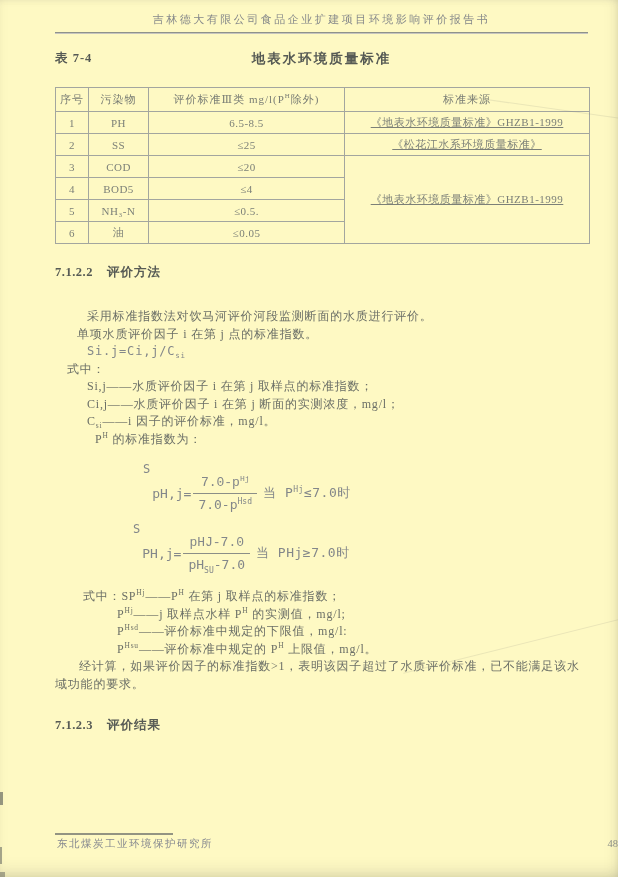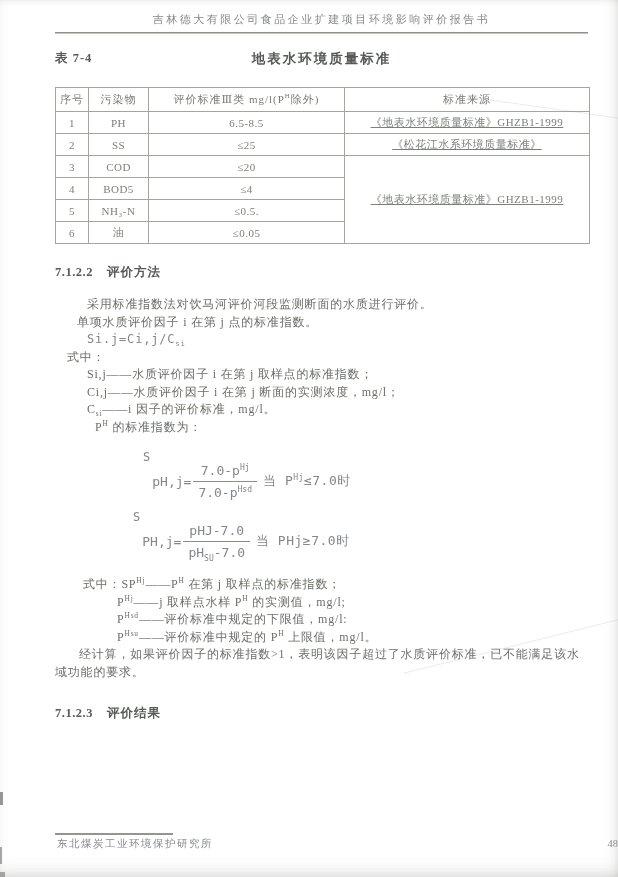--- a/index.html
+++ b/index.html
@@ -1,19 +1,19 @@
 <!DOCTYPE html>
 <html><head>
 <meta charset="utf-8">
 <style>
   * { margin:0; padding:0; box-sizing:border-box; }
   html,body { background:#c9c8c3; }
   .page {
     position:relative; width:618px; height:877px; overflow:hidden;
-    background:#ffffff;
+    background:#fef9c3;
     box-shadow: inset 0 -12px 20px -14px rgba(90,90,85,.38),
                 inset -9px 0 16px -12px rgba(90,90,85,.28),
                 inset 0 4px 8px -6px rgba(120,120,115,.25);
     font-family:"Liberation Serif","DejaVu Serif",serif;
     color:#676b63;
   }
   .content { position:relative; padding:12px 30px 0 55px; width:100%; }
   
   .hdr-title { text-align:center; font-size:11px; letter-spacing:2.5px; color:#85888a; }
   .hdr-rule { margin-top:5px; border-top:1px solid #8f928b; height:2px; border-bottom:1px solid #c6c5bf; }
@@ -36,29 +36,29 @@
   
   .sec-heading { margin-top:20px; font-size:12.5px; font-weight:bold; color:#575b55; letter-spacing:1px; }
   .sec-heading .num { margin-right:14px; letter-spacing:.5px; }
   .body-line { font-size:12px; line-height:17.5px; color:#6b6f67; letter-spacing:.8px; }
   .ind-32 { padding-left:32px; }
   .ind-22 { padding-left:22px; }
   .ind-12 { padding-left:12px; }
   .ind-40 { padding-left:40px; }
   .ind-28 { padding-left:28px; }
   .ind-62 { padding-left:62px; }
-  .mt-14 { margin-top:15px; }
+  .mt-14 { margin-top:27px; }
   .mono { font-family:"DejaVu Sans Mono",monospace; color:#83878a; }
   
   .formula { display:flex; align-items:center; margin-left:88px; margin-top:20px;
              font-family:"DejaVu Sans Mono",monospace; font-size:13px; color:#83878a; height:50px; }
   .f-s { align-self:flex-start; transform:translateY(-6px); margin-right:2px; font-size:12px; }
   .f-label { margin-right:2px; }
   .frac { display:inline-flex; flex-direction:column; text-align:center; }
-  .frac .num { padding:0 5px 3px; border-bottom:1px solid #8b8e87; }
+  .frac .num { padding:0 5px 3px; border-bottom:1px solid #8b8e87;font-family:Liberation Mono, monospace; }
   .frac .den { padding:3px 5px 0; }
   .f-cond { margin-left:6px; letter-spacing:.5px; }
   .formula2 { margin-left:78px; margin-top:10px; }
   
   .footer { position:absolute; left:0; bottom:0; width:100%; height:60px; }
   .ft-rule { position:absolute; left:55px; bottom:42px; width:118px; border-top:2px solid #787b72; opacity:.8; }
   .ft-inst { position:absolute; left:57px; bottom:26px; font-size:10.5px; color:#84878f; letter-spacing:1.5px; }
   .ft-page { position:absolute; left:0; bottom:28px; width:100%; text-align:right; font-size:10.5px; color:#8b8e88; }
   
   .mark { position:absolute; background:#5f625c; }

